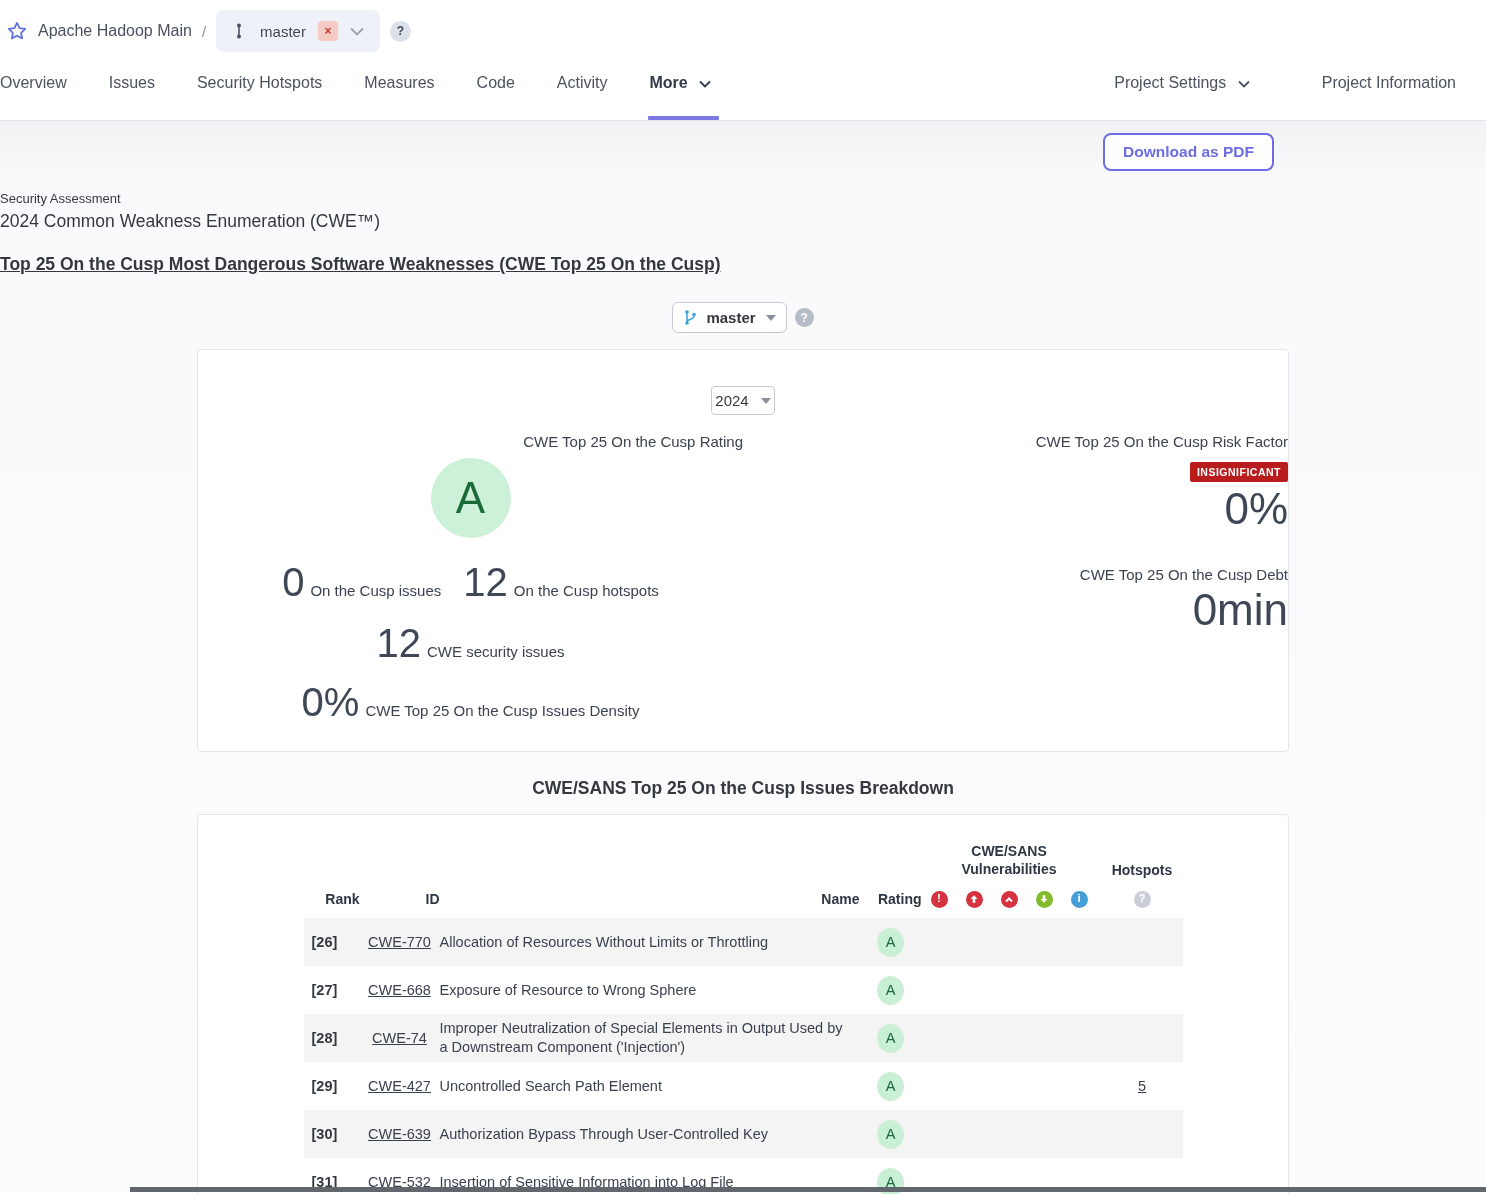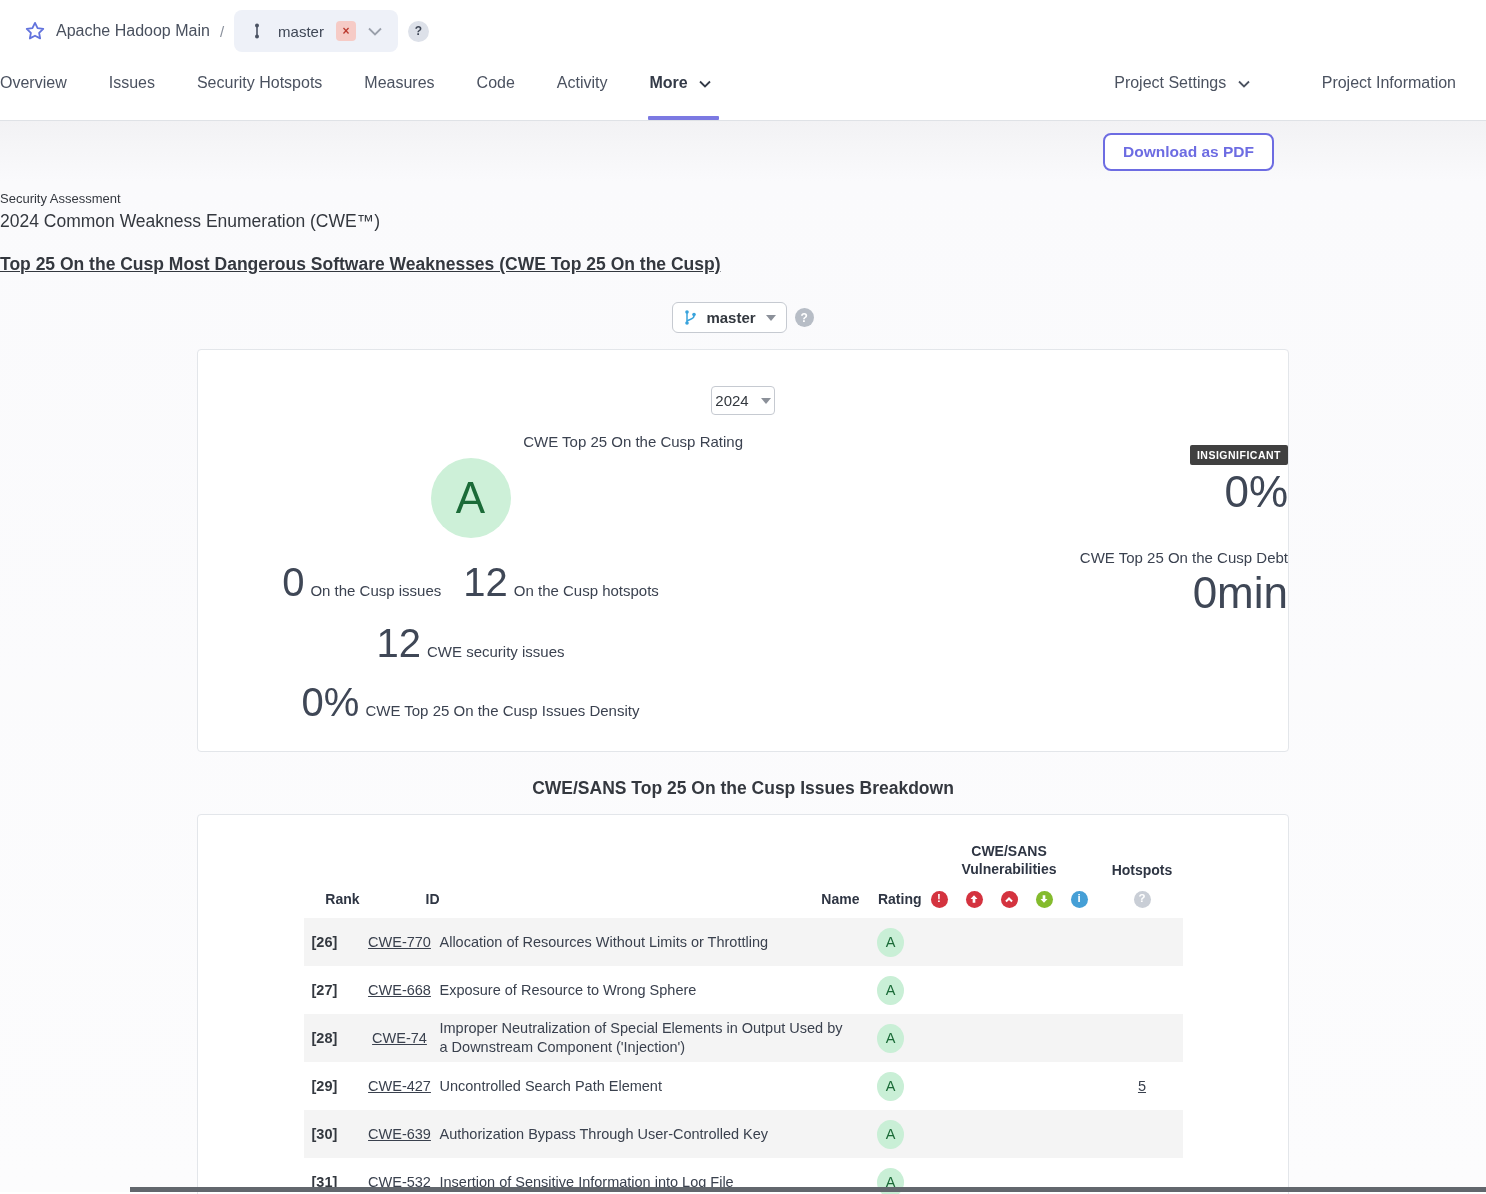--- a/index.html
+++ b/index.html
@@ -1,21 +1,21 @@
 <!DOCTYPE html>
 <html><head>
 <meta charset="utf-8">
 <style>
   * { margin:0; padding:0; box-sizing:border-box; }
   html,body { width:1486px; height:1194px; overflow:hidden; background:#fff;
     font-family:"Liberation Sans", sans-serif; color:#3d4451; }
 
   
   .chrome { background:#fff; }
-  .crumb-row { display:flex; align-items:center; gap:10px; padding:14px 0 10px 6px; height:58px;margin-left:18px; }
+  .crumb-row { display:flex; align-items:center; gap:10px; padding:14px 0 10px 6px; height:58px; }
   .star { width:22px; height:22px; display:inline-flex; }
   .crumb-project { font-size:16px; color:#49505e; }
   .crumb-sep { color:#8a909c; font-size:15px; }
   .branch-pill { display:flex; align-items:center; gap:12px; background:#eef1f8; border-radius:8px;
     height:42px; padding:0 16px; }
   .branch-pill .bname { font-size:15px; color:#3f4756; }
   .xbadge { background:#f6cbc6; color:#bb3a2f; font-weight:bold; font-size:12px; width:20px; height:20px;
     border-radius:4px; display:flex; align-items:center; justify-content:center; }
   .chev { display:inline-flex; }
   .help-light { width:21px; height:21px; border-radius:50%; background:#dde1e9; color:#3f4756;
@@ -62,21 +62,21 @@
   .sum-cols { display:flex; margin-top:18px; }
   .sum-col { width:50%; text-align:right; }
   .lab { font-size:15px; color:#3b4250; }
   .rating-circle { width:80px; height:80px; border-radius:50%; background:#cdf0d8; color:#1b6b38;
     font-size:44px; display:flex; align-items:center; justify-content:center; margin:8px auto 0; }
   .statline { display:flex; justify-content:center; align-items:baseline; gap:6px; }
   .statline .num { font-size:40px; color:#3f4756; }
   .statline .sl { font-size:15px; color:#3b4250; }
   .pair { display:flex; justify-content:center; gap:22px; margin-top:22px; }
   .mt18 { margin-top:16px; } .mt16 { margin-top:14px; }
-  .risk-badge { display:inline-block; background:#404040; color:#fff; font-size:10.5px; font-weight:bold;
+  .risk-badge { display:inline-block; background:#b91c1c; color:#fff; font-size:10.5px; font-weight:bold;
     letter-spacing:.5px; padding:4px 7px; border-radius:2px; margin-top:12px; }
   .big-num { font-size:44px; color:#3f4756; margin-top:2px; }
   .debt-label { margin-top:32px; }
 
   .section-title { text-align:center; font-size:17.5px; font-weight:bold; color:#34383f; margin-top:26px; }
 
   .card.breakdown { margin-top:15px; height:409px; padding-top:28px; overflow:hidden; }
   .tbl { width:879px; margin:0 auto; }
   .tgrid { display:grid; grid-template-columns:56px 80px 420px 62px repeat(5,35px) 91px; align-items:center; }
   .ghead { align-items:end; margin-bottom:2px; }
@@ -221,20 +221,21 @@
         <div class="statline mt18">
           <span class="num">12</span>
           <span class="sl">CWE security issues</span>
         </div>
         <div class="statline mt16">
           <span class="num">0%</span>
           <span class="sl">CWE Top 25 On the Cusp Issues Density</span>
         </div>
       </div>
       <div class="sum-col">
+        <div class="lab">CWE Top 25 On the Cusp Risk Factor</div>
         <div class="risk-badge">INSIGNIFICANT</div>
         <div class="big-num">0%</div>
         <div class="lab debt-label">CWE Top 25 On the Cusp Debt</div>
         <div class="big-num">0min</div>
       </div>
     </div>
   </div>
 
   <div class="section-title">CWE/SANS Top 25 On the Cusp Issues Breakdown</div>
 

